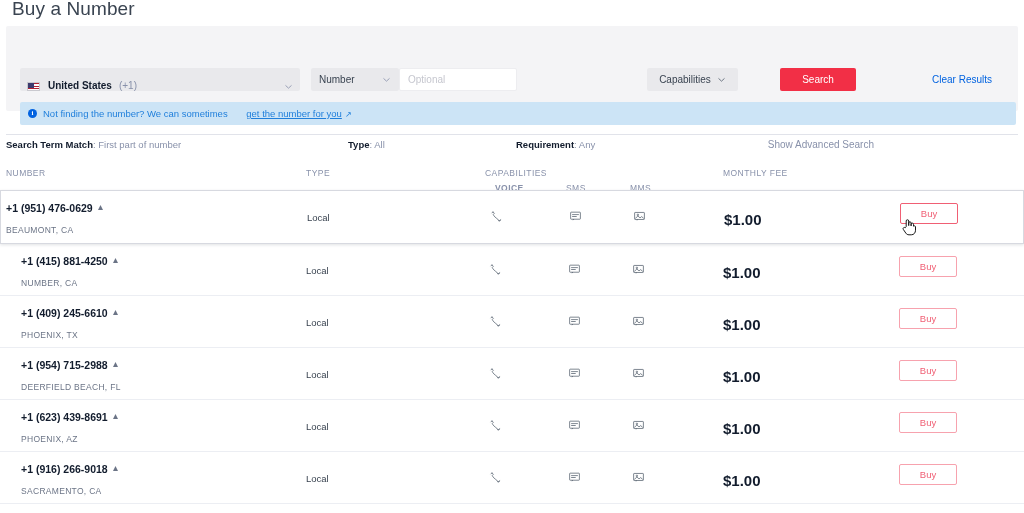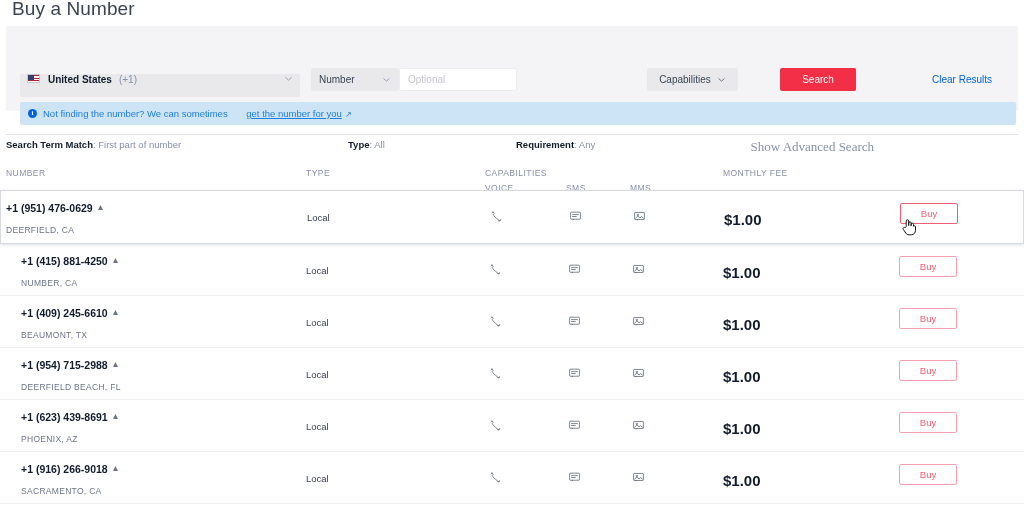--- a/index.html
+++ b/index.html
@@ -22,25 +22,25 @@
 
   
   .search-panel {
     position: absolute; left: 6px; top: 26px;
     width: 1012px; height: 85px;
     background: #f4f4f6;
     border-radius: 2px;
   }
 
   .country-select {
-    position: absolute; left: 14px; top: 48px;
+    position: absolute; left: 14px; top: 42px;
     width: 280px; height: 23px;
     background: #e9e9ec;
     border-radius: 2px;
-    display: flex; align-items: flex-start;
+    display: flex; align-items: flex-end;
     padding: 0 7px;
   }
   .flag {
     width: 13px; height: 9px; flex: none;
     background:
       linear-gradient(to bottom,
         #b22234 0 1.3px, #fff 1.3px 2.6px, #b22234 2.6px 3.9px, #fff 3.9px 5.2px,
         #b22234 5.2px 6.5px, #fff 6.5px 7.8px, #b22234 7.8px 9px);
     position: relative;
     border: .5px solid #c9c9cf;
@@ -128,38 +128,38 @@
   .filter-row {
     position: absolute; left: 0; top: 134px; width: 884px; height: 24px;
   }
   .filter-item { position: absolute; font-size: 9.5px; color: #8891aa; white-space: nowrap; }
   .filter-item b { color: #121c2d; font-weight: 700; }
   .f-match { left: 6px; top: 5px; }
   .f-type  { left: 348px; top: 5px; }
   .f-req   { left: 516px; top: 5px; }
   .adv-link {
     position: absolute; right: 10px; top: 5px;
-    font-size: 13px; color: #8891aa; cursor: pointer; white-space: nowrap; font-family: Liberation Serif, serif;
+    font-size: 10px; color: #8891aa; cursor: pointer; white-space: nowrap;
   }
   .filter-divider {
     position: absolute; left: 6px; top: 0; width: 1012px; height: 1px; background: #e1e3ea;
   }
 
   
   .table { position: absolute; left: 0; top: 160px; width: 1024px; }
 
   .thead { position: relative; height: 30px; }
   .th {
     position: absolute; font-size: 8.5px; color: #8891aa;
     letter-spacing: .45px; white-space: nowrap;
   }
   .th-number { left: 6px; top: 8px; }
   .th-type   { left: 306px; top: 8px; }
   .th-caps   { left: 485px; top: 8px; }
-  .th-voice  { left: 485px; top: 23px; }
+  .th-voice  { left: 495px; top: 23px; font-weight: bold; }
   .th-sms    { left: 566px; top: 23px; }
   .th-mms    { left: 630px; top: 23px; }
   .th-fee    { left: 723px; top: 8px; }
   .thead-rule {
     position: absolute; left: 0; top: 33px; width: 1024px; height: 1px; background: #e1e3ea;
   }
 
   .row {
     position: relative; height: 52px; width: 1024px;
     border-bottom: 1px solid #eceef3;
@@ -287,21 +287,21 @@
       <div class="th th-fee">MONTHLY FEE</div>
       <div class="thead-rule"></div>
     </div>
 
     <div id="rows-container">
         <div class="row hovered">
           <div class="cell c-number">
             <div class="num">+1 (951) 476-0629<span class="badge-icon"><svg width="7" height="7" viewBox="0 0 10 10">
                   <path d="M5 1.4 L8.6 8.4 H1.4 Z" fill="#6b7486"></path>
                 </svg></span></div>
-            <div class="locality">DEERFIELD, CA</div>
+            <div class="locality">BEAUMONT, CA</div>
           </div>
           <div class="cell c-type">Local</div>
           <div class="cell c-voice">
             <svg class="cap-ico" viewBox="0 0 24 24" fill="none" stroke="#55606e" stroke-width="1.4" stroke-linecap="round">
               <path d="M5.5 3.5 L8 6 L6 8.5 c1.6 3.2 4.8 6.4 8 8 L16.5 20.5 L19 18"></path>
               <path d="M3.6 5.4 L5.5 3.5 M17.8 20.4 L19.9 18.5"></path>
             </svg>
           </div>
           <div class="cell c-sms">
             <svg class="cap-ico" viewBox="0 0 24 24" fill="none" stroke="#55606e" stroke-width="1.4">
@@ -351,21 +351,21 @@
             </svg>
           </div>
           <div class="cell c-fee">$1.00</div>
           <div class="cell c-buy"><button class="buy-btn">Buy</button></div>
         </div>
         <div class="row">
           <div class="cell c-number">
             <div class="num">+1 (409) 245-6610<span class="badge-icon"><svg width="7" height="7" viewBox="0 0 10 10">
                   <path d="M5 1.4 L8.6 8.4 H1.4 Z" fill="#6b7486"></path>
                 </svg></span></div>
-            <div class="locality">BEAUMONT, TX</div>
+            <div class="locality">PHOENIX, TX</div>
           </div>
           <div class="cell c-type">Local</div>
           <div class="cell c-voice">
             <svg class="cap-ico" viewBox="0 0 24 24" fill="none" stroke="#55606e" stroke-width="1.4" stroke-linecap="round">
               <path d="M5.5 3.5 L8 6 L6 8.5 c1.6 3.2 4.8 6.4 8 8 L16.5 20.5 L19 18"></path>
               <path d="M3.6 5.4 L5.5 3.5 M17.8 20.4 L19.9 18.5"></path>
             </svg>
           </div>
           <div class="cell c-sms">
             <svg class="cap-ico" viewBox="0 0 24 24" fill="none" stroke="#55606e" stroke-width="1.4">

